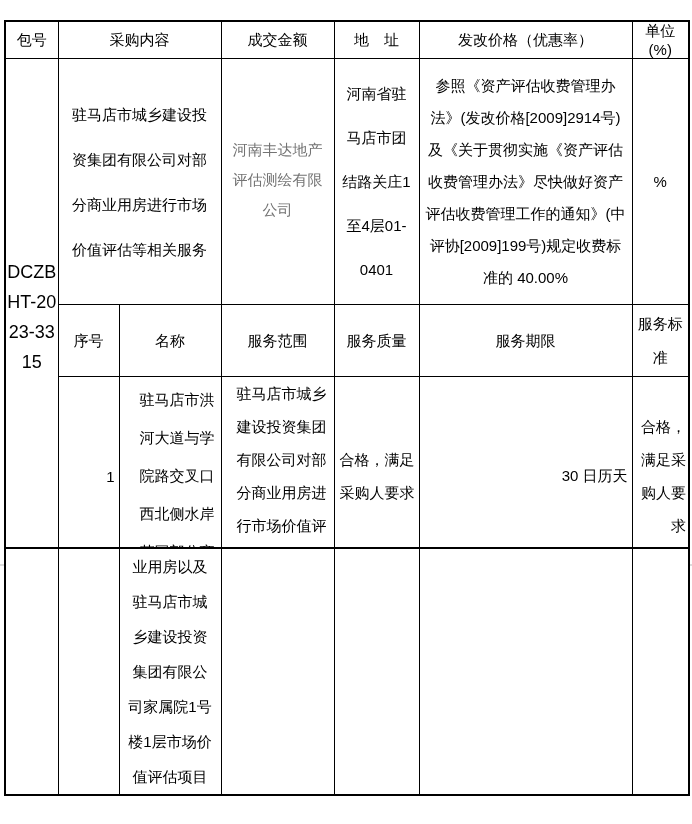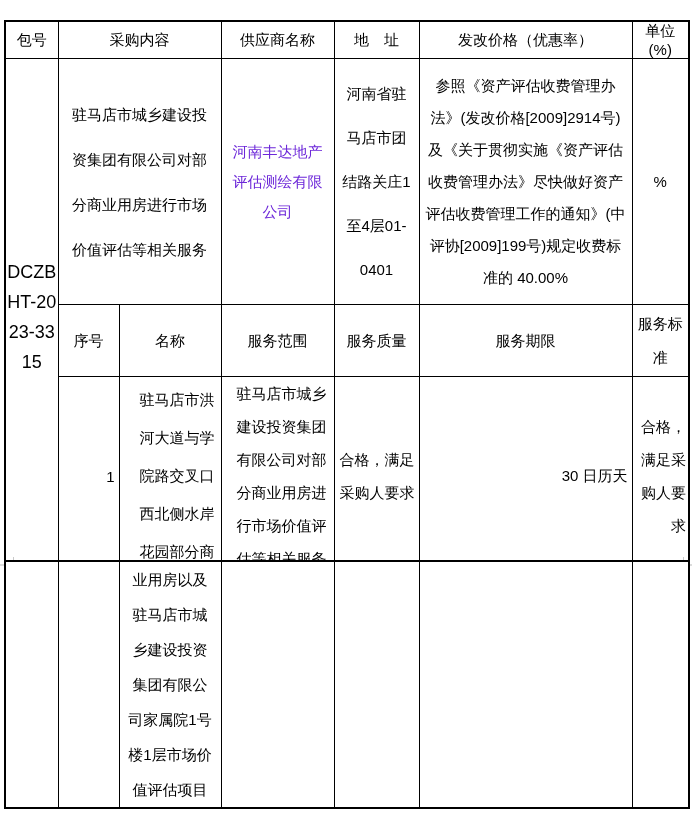--- a/index.html
+++ b/index.html
@@ -19,21 +19,21 @@
   table.tbl {
     position: absolute;
     left: 4px;
     border-collapse: collapse;
     table-layout: fixed;
     width: 684px;
     border: 2px solid #000000;
     background: #ffffff;
   }
   table.tbl1 { top: 20px; padding-left: 16px; }
-  table.tbl2 { top: 560px; }
+  table.tbl2 { top: 547px; }
   .tbl td {
     border: 1px solid #000000;
     text-align: center;
     vertical-align: middle;
     font-size: 15px;
     padding: 0 4px;
     overflow: hidden;
   }
   
   tr.r0 td { height: 34px; }
@@ -89,29 +89,29 @@
       <col style="width:102px">
       <col style="width:113px">
       <col style="width:85px">
       <col style="width:213px">
       <col style="width:57px">
     </colgroup>
     <tbody>
       <tr class="r0">
         <td>包号</td>
         <td colspan="2">采购内容</td>
-        <td>供应商名称</td>
+        <td>成交金额</td>
         <td>地　址</td>
         <td>发改价格（优惠率）</td>
         <td>单位(%)</td>
       </tr>
       <tr class="r1">
         <td rowspan="3" class="c-pkg">DCZBHT-2023-3315</td>
         <td colspan="2" class="c-content">驻马店市城乡建设投资集团有限公司对部分商业用房进行市场价值评估等相关服务</td>
-        <td class="c-supplier" style="color: #6d28d9;">河南丰达地产评估测绘有限公司</td>
+        <td class="c-supplier" style="color: #737373; font-family: Liberation Mono, monospace;">河南丰达地产评估测绘有限公司</td>
         <td class="c-addr">河南省驻马店市团结路关庄1至4层01-0401</td>
         <td class="c-amount">参照《资产评估收费管理办法》(发改价格[2009]2914号)及《关于贯彻实施《资产评估收费管理办法》尽快做好资产评估收费管理工作的通知》(中评协[2009]199号)规定收费标准的 40.00%</td>
         <td>%</td>
       </tr>
       <tr class="r2">
         <td>序号</td>
         <td>名称</td>
         <td>服务范围</td>
         <td>服务质量</td>
         <td>服务期限</td>

